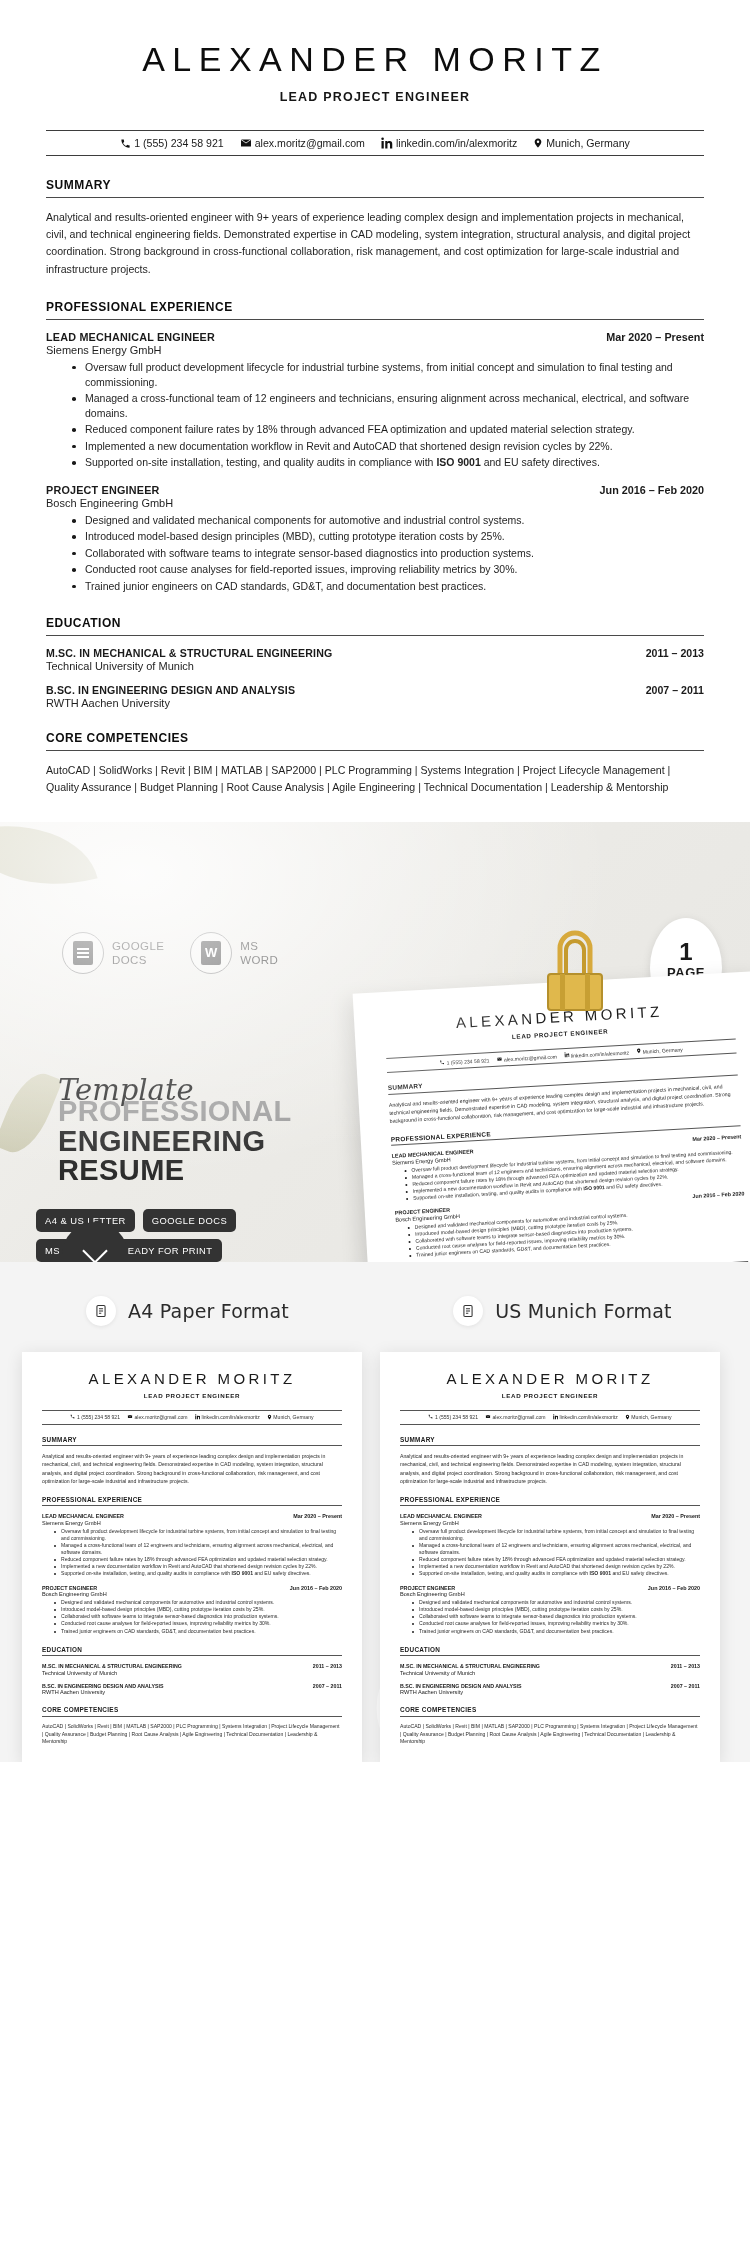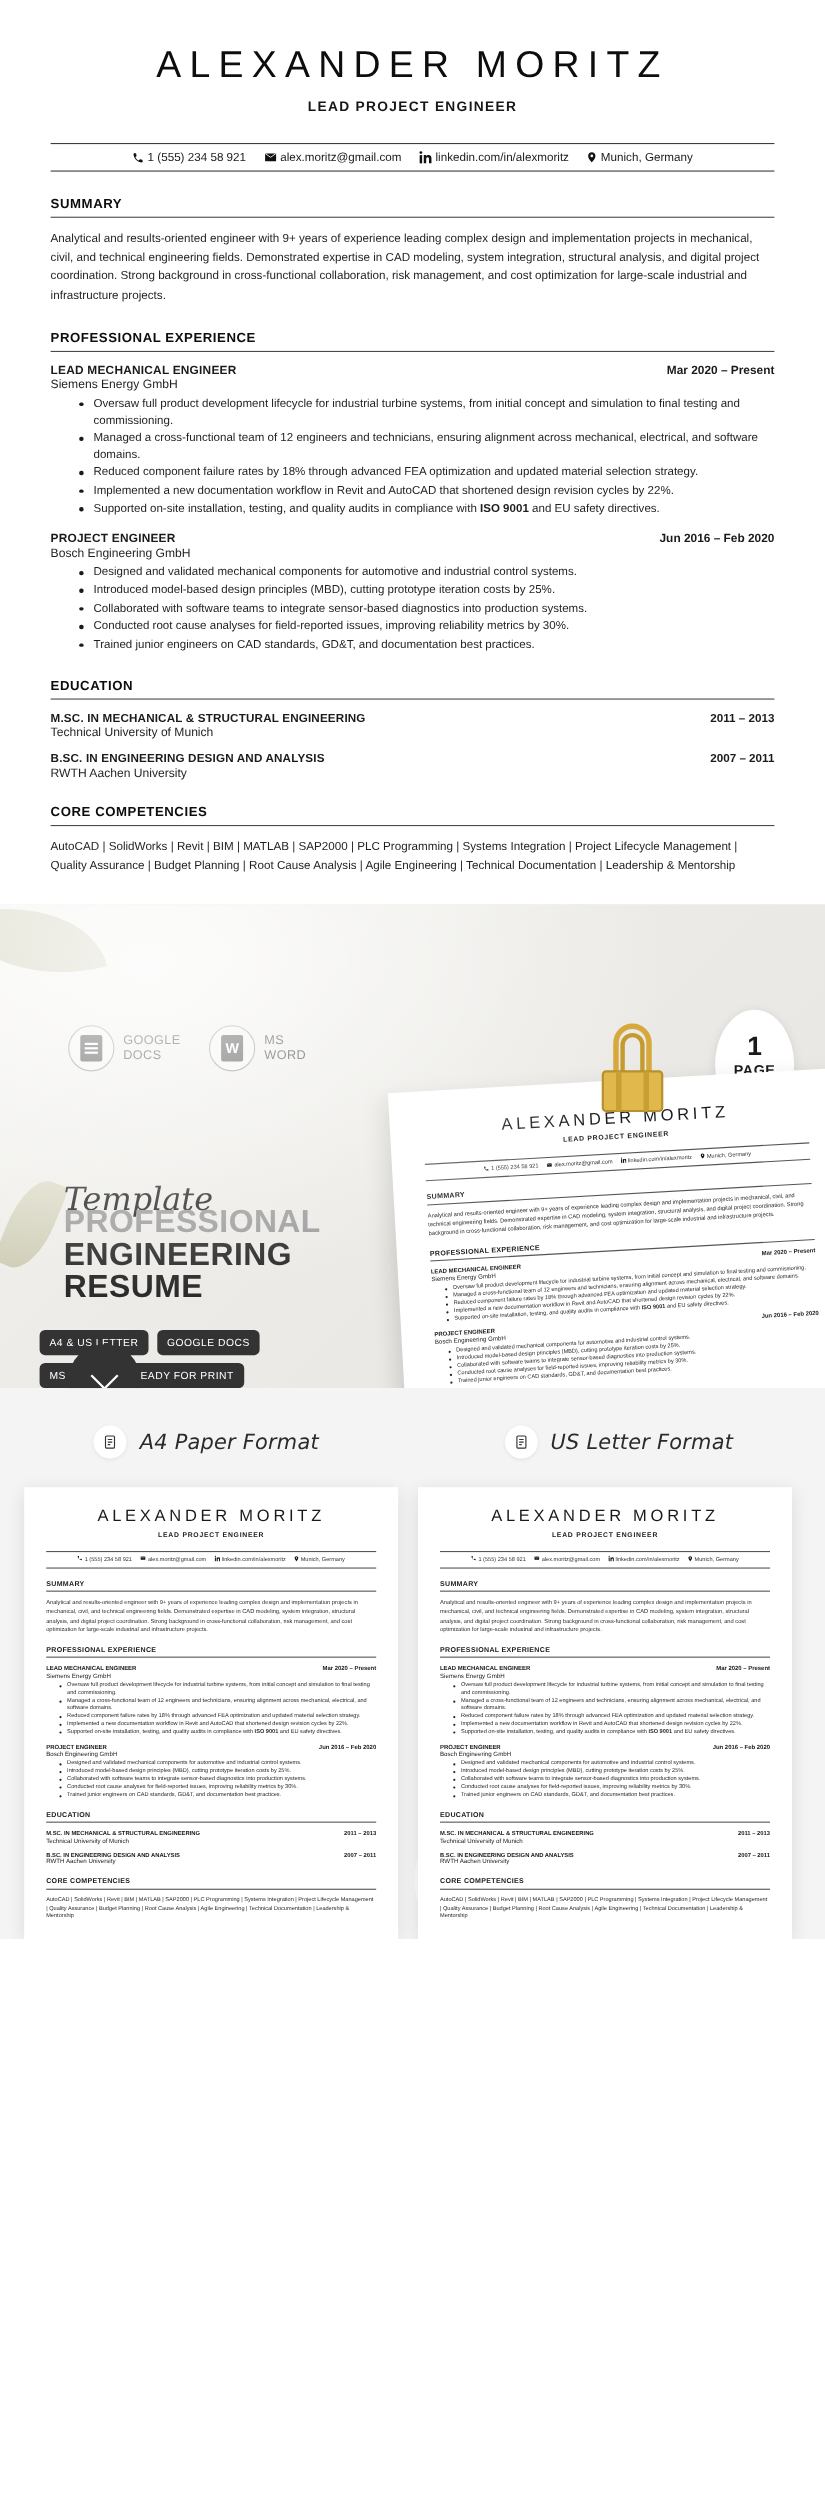--- a/index.html
+++ b/index.html
@@ -208,21 +208,21 @@
   }
 
   
   .formats {
     position: relative;
     width: 750px;
     background: #f4f4f4;
     padding: 34px 0 0 0;
     overflow: hidden;
   }
-  .formats-head { display: flex; font-style: italic; }
+  .formats-head { display: flex; }
   .fmt-col { width: 375px; display: flex; align-items: center; justify-content: center; gap: 12px; }
   .fmt-ico {
     width: 30px; height: 30px; border-radius: 50%; background: #fff;
     display:flex;align-items:center;justify-content:center;
     box-shadow: 0 1px 4px rgba(0,0,0,.08);
   }
   .fmt-label { font-family:"DejaVu Sans", sans-serif; font-size: 19px; color: #2b2b2b; letter-spacing:.2px;}
   .sheets { display: flex; gap: 18px; padding: 26px 22px 0 22px; }
   .sheet {
     width: 340px; background: #fff;
@@ -531,21 +531,21 @@
       </div>
       <div class="fmt-label">A4 Paper Format</div>
     </div>
     <div class="fmt-col">
       <div class="fmt-ico">
         <svg width="14" height="14" viewBox="0 0 24 24" fill="none" stroke="#333" stroke-width="1.8">
           <rect x="5" y="2.5" width="14" height="19" rx="2"></rect>
             <path d="M8.5 8h7M8.5 12h7M8.5 16h4"></path>
         </svg>
       </div>
-      <div class="fmt-label">US Letter Format</div>
+      <div class="fmt-label">US Munich Format</div>
     </div>
   </div>
 
   <div class="sheets">
     <div class="sheet mini-doc">
         <div class="m-name">ALEXANDER MORITZ</div>
         <div class="m-role">LEAD PROJECT ENGINEER</div>
         <div class="m-contact">
           <span class="ci">
             <span><svg width="5" height="5" viewBox="0 0 24 24" fill="#111">

